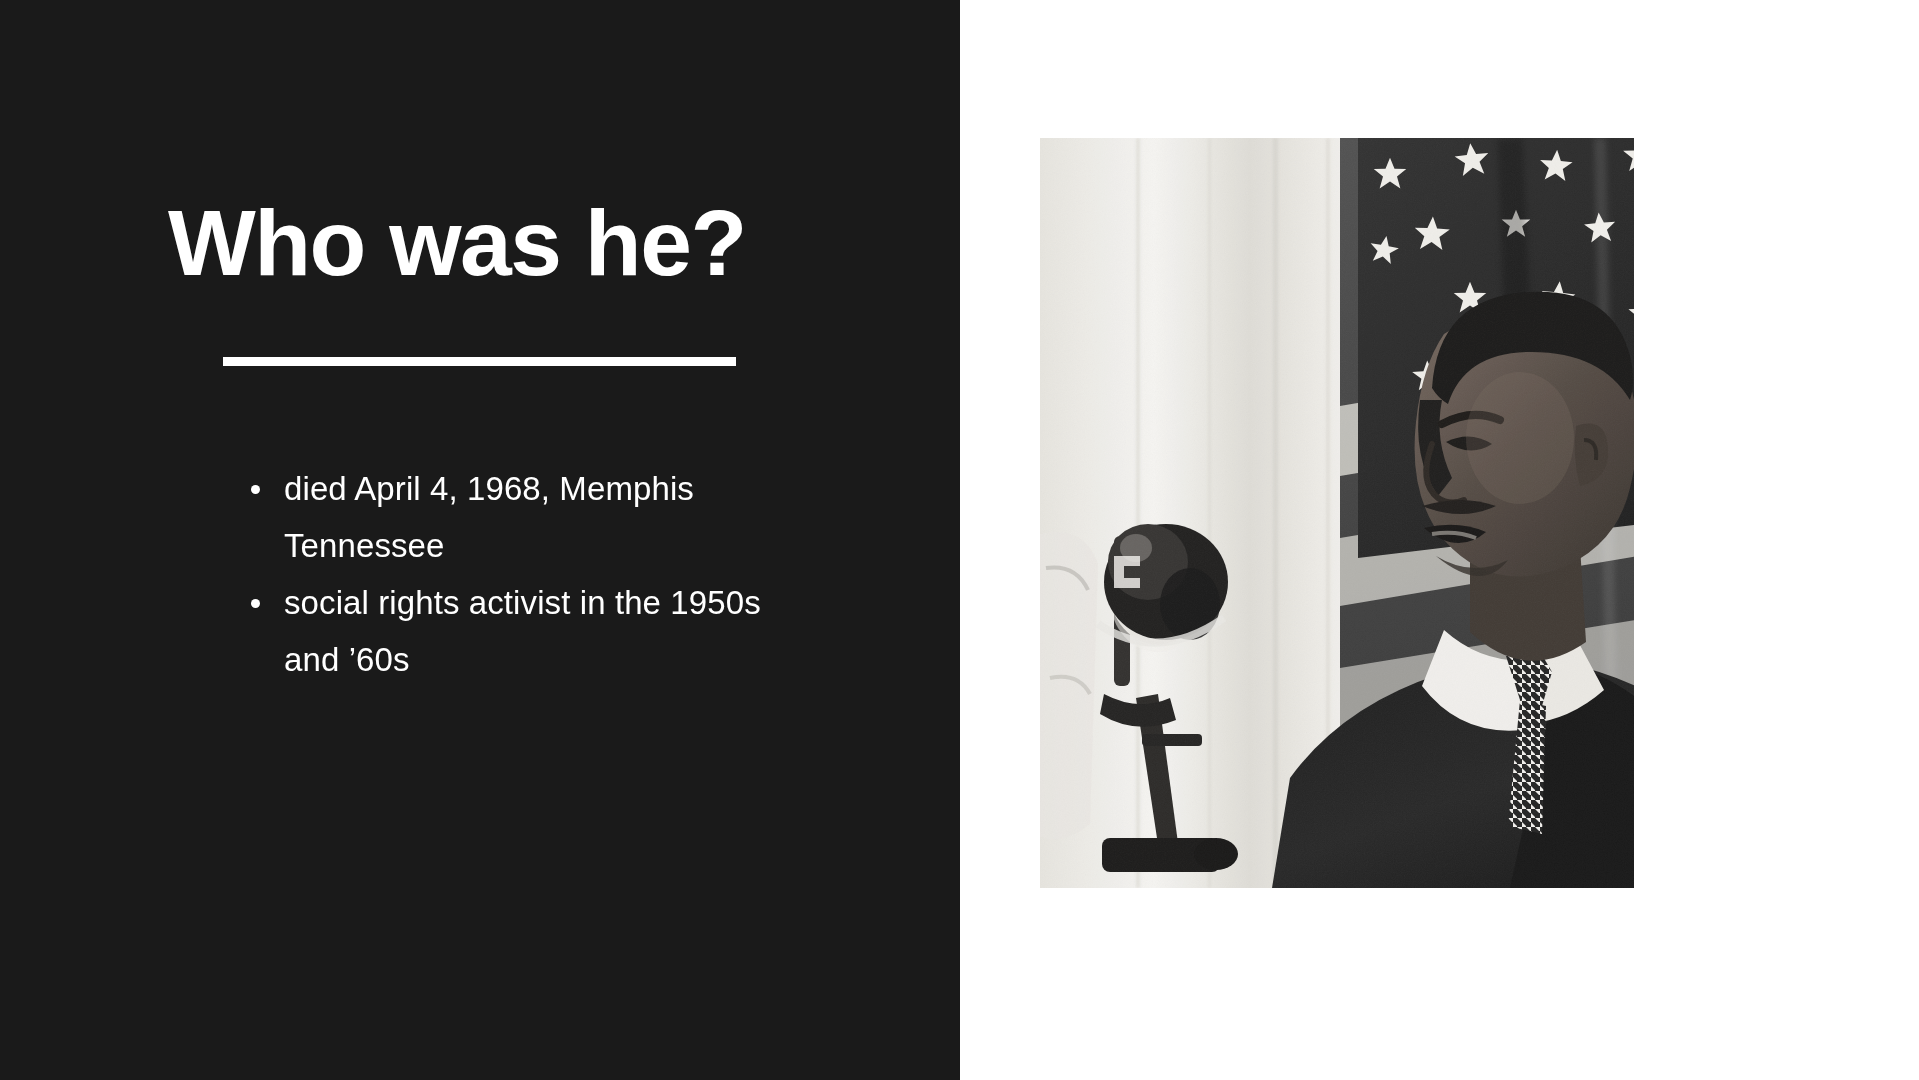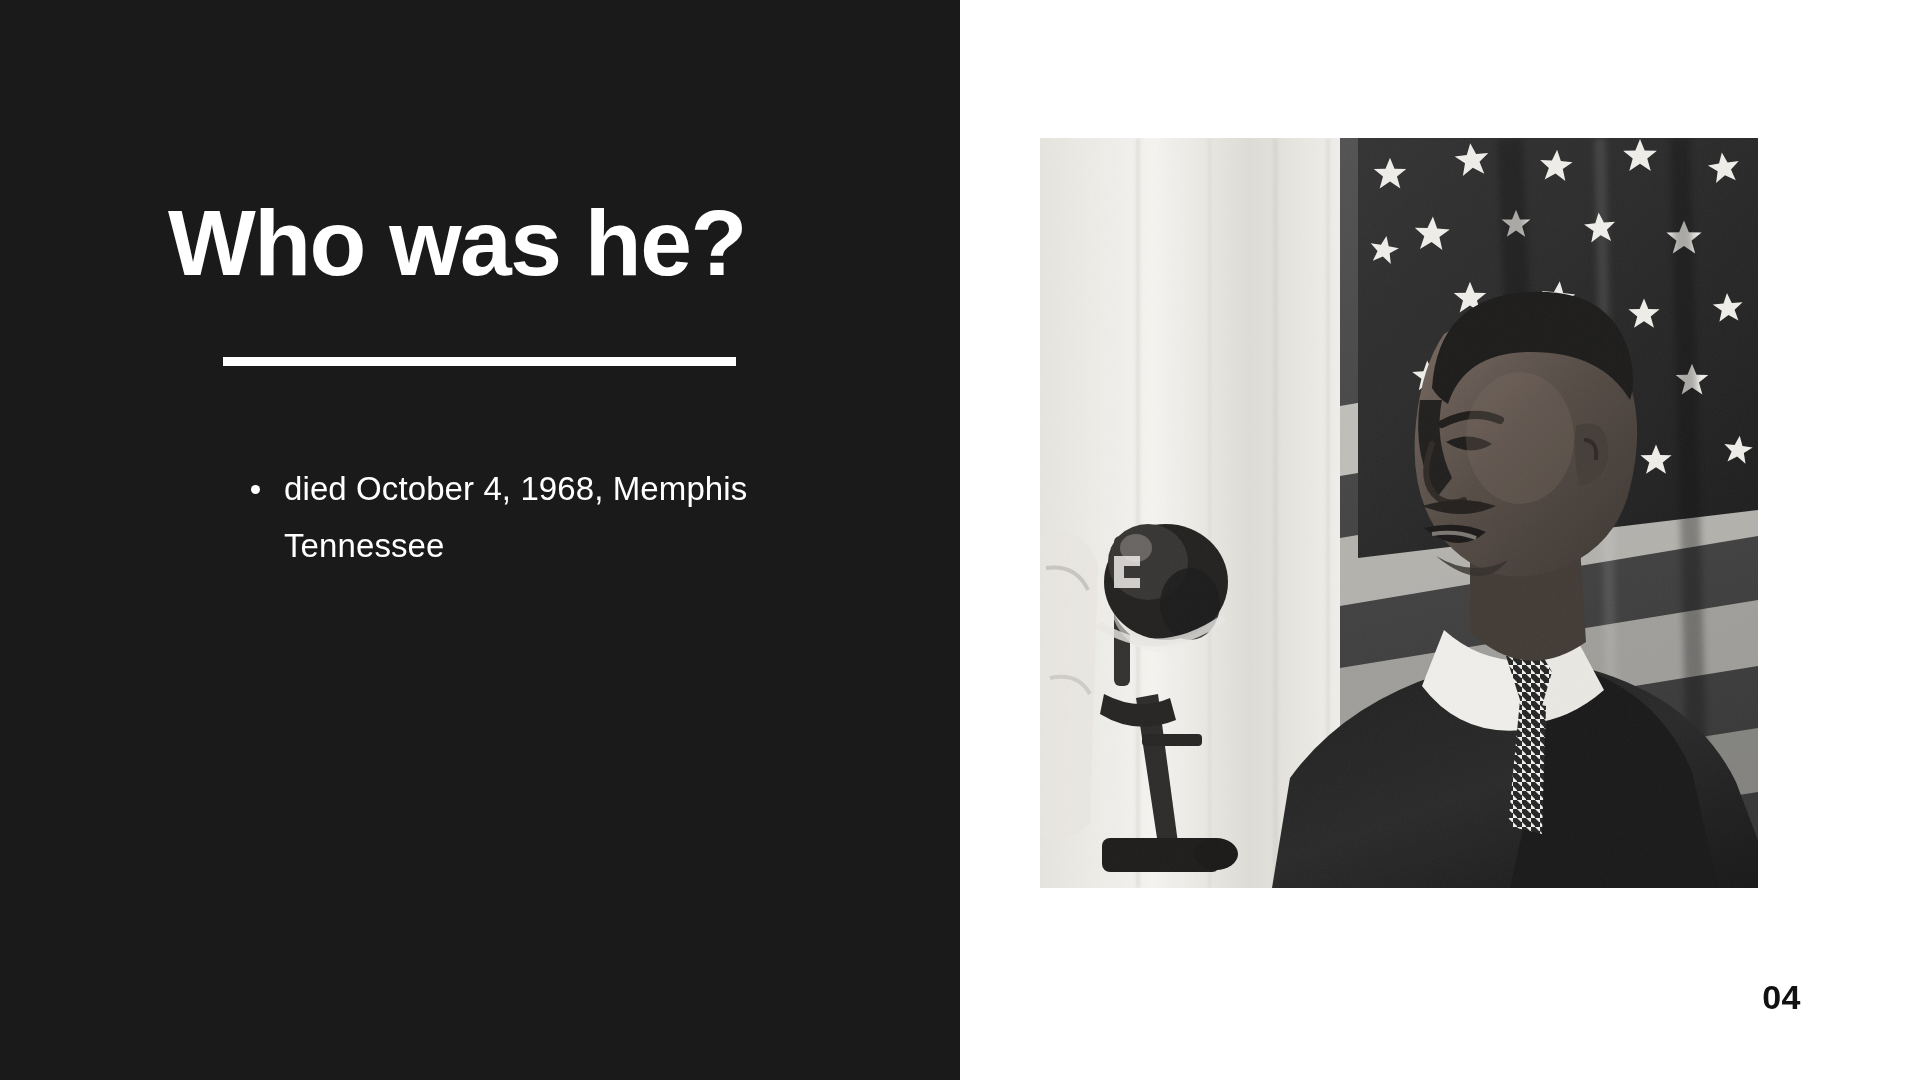--- a/index.html
+++ b/index.html
@@ -8,21 +8,21 @@
     padding: 0;
     background: #ffffff;
   }
   body {
     font-family: "Liberation Sans", "DejaVu Sans", sans-serif;
     -webkit-font-smoothing: antialiased;
   }
 
   .slide {
     position: relative;
-    width: 1919px;
+    width: 1634px;
     height: 1080px;
     background: #ffffff;
     overflow: hidden;
   }
 
   
   .left-panel {
     position: absolute;
     left: 0;
     top: 0;
@@ -121,21 +121,24 @@
 <div class="slide">
 
   <div class="left-panel">
 
     <h1 class="slide-title">Who was he?</h1>
 
     <div class="title-rule"></div>
 
     <ul class="bullet-list">
       <li class="bullet-item">
-        <span>died October 4, 1968, Memphis Tennessee</span>
+        <span>died April 4, 1968, Memphis Tennessee</span>
+      </li>
+      <li class="bullet-item">
+        <span>social rights activist in the 1950s and ’60s</span>
       </li>
     </ul>
   </div>
 
   <div class="right-panel">
 
     <div class="photo-frame" title="Black and white photograph of Martin Luther King Jr. speaking at a vintage microphone in front of an American flag">
       <svg class="photo-svg" viewBox="0 0 718 750" preserveAspectRatio="xMidYMid slice">
         <defs>
           <linearGradient id="wallG" x1="0" y1="0" x2="0" y2="1">

